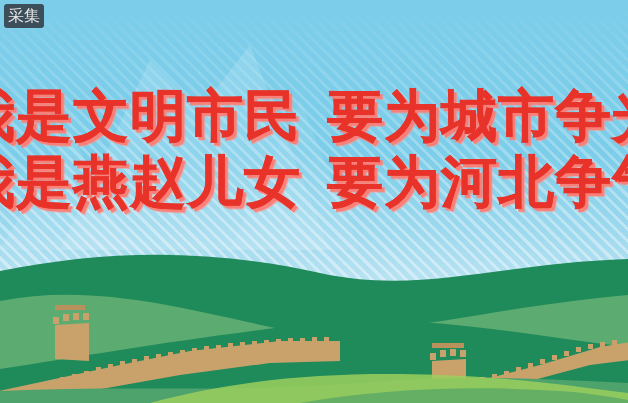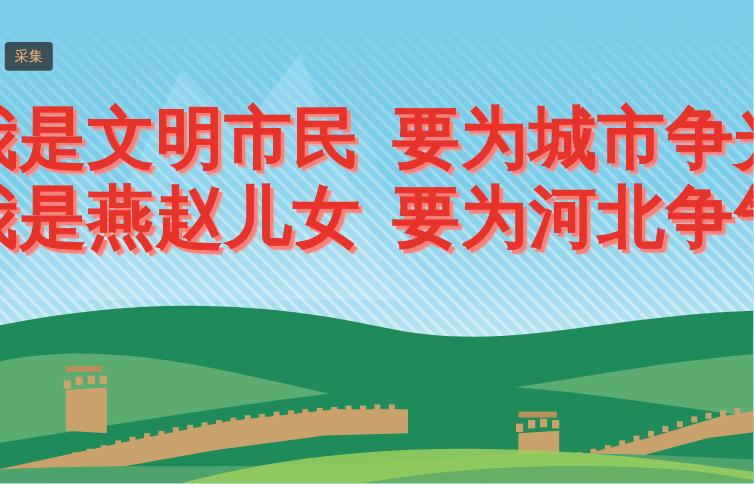--- a/index.html
+++ b/index.html
@@ -72,31 +72,30 @@
     -webkit-text-stroke:.5px #e8332a;
   }
   .gap{display:inline-block;width:26px;}
 
   
   .capture-btn{
     position:absolute;
     left:4px; top:4px;
     width:40px;height:24px;
     background:#3b4e5a;
-    color:#fdba74;
+    color:#e5e5e5;
     border:none;
     border-radius:3px;
-    font-size:12px;
+    font-size:16px;
     font-family:"DejaVu Sans","Liberation Sans",sans-serif;
     display:flex;align-items:center;justify-content:center;
     cursor:pointer;
     z-index:20;
     padding:0;
     line-height:1;
-    margin-top:31px;
   }
 </style>
 </head>
 <body>
 
 <div id="stage">
 
   <div class="sky"></div>
 
   <svg class="mtns" viewBox="0 0 628 403" preserveAspectRatio="none">

